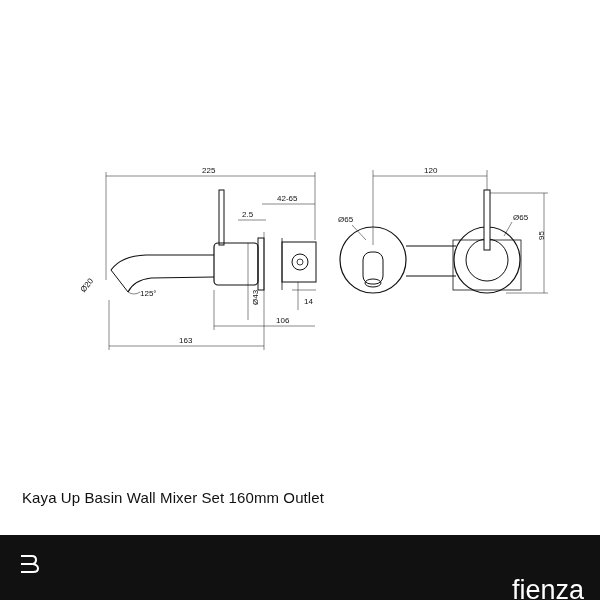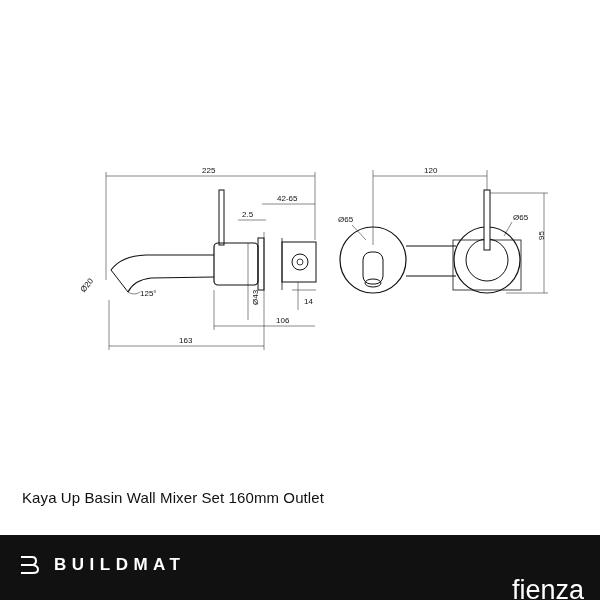--- a/index.html
+++ b/index.html
@@ -102,16 +102,15 @@
 </div>
 
 <div class="title">Kaya Up Basin Wall Mixer Set 160mm Outlet</div>
 
 <div class="footer">
   <div class="brand-left">
     <svg width="20" height="18" viewBox="0 0 20 18">
       <path d="M1 1 H12 Q16 1 16 5 Q16 8 13 9 Q18 10 18 13.5 Q18 17 13 17 H1" stroke="#fff" stroke-width="2" fill="none"></path>
       <line x1="1" y1="9" x2="12" y2="9" stroke="#fff" stroke-width="2"></line>
     </svg>
-    <span class="word">BUILDMAT</span>
   </div>
   <div class="brand-right">fienza</div>
 </div>
 
 </body></html>

